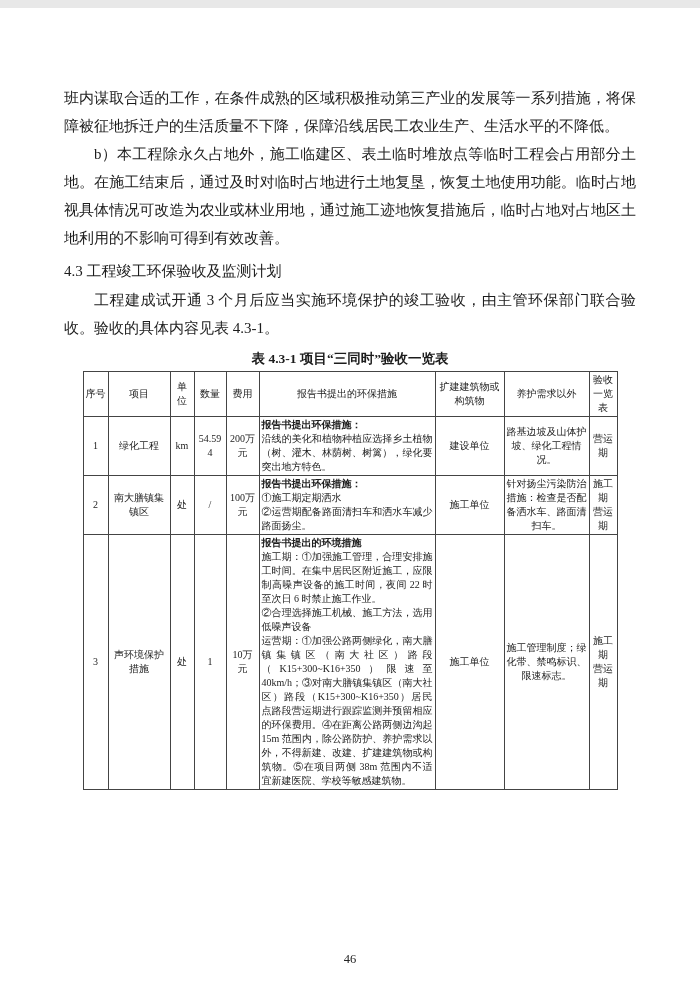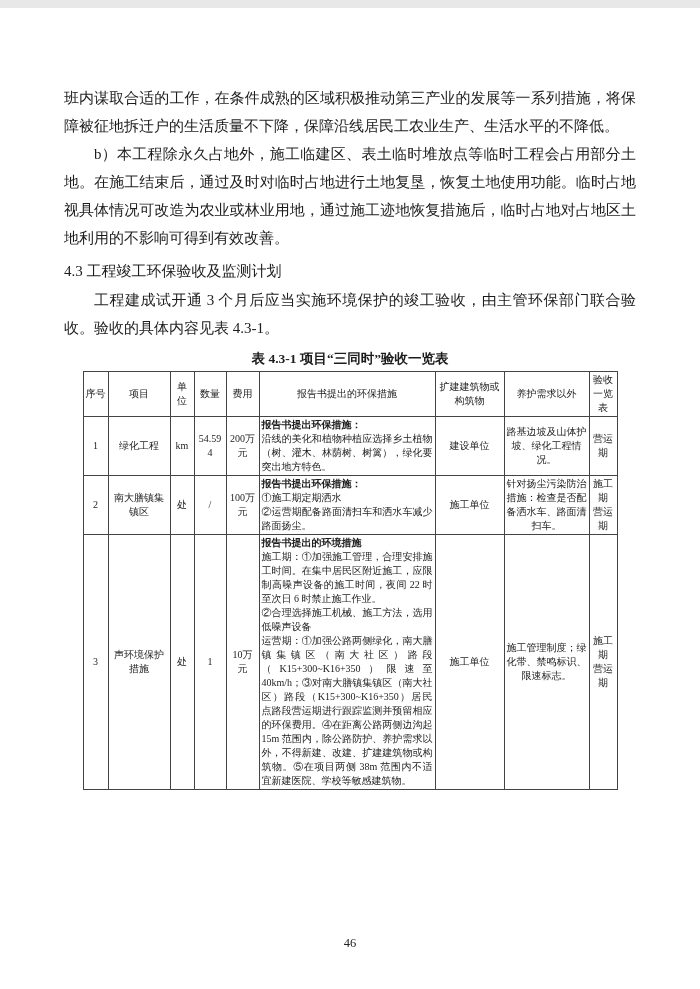--- a/index.html
+++ b/index.html
@@ -23,21 +23,21 @@
   table.acc td,table.acc th{
     border:1px solid #444;padding:1px 2px;vertical-align:middle;
     font-weight:normal;overflow:hidden;
   }
   th.c,td.c{text-align:center;}
   td.measures{text-align:justify;vertical-align:middle;padding:1px 4px;}
   .measures-title{font-weight:bold;display:block;}
   .preline{white-space:pre-line;}
   td.breaknum{word-break:break-all;}
   .page-number{
-    position:absolute;left:0;right:0;bottom:46px;
+    position:absolute;left:0;right:0;bottom:30px;
     text-align:center;font-size:12.5px;color:#222;
   }
   col.w-no{width:25px;} col.w-item{width:62px;} col.w-unit{width:24px;}
   col.w-qty{width:32px;} col.w-cost{width:33px;} col.w-meas{width:176px;}
   col.w-impl{width:69px;} col.w-acc{width:85px;} col.w-time{width:28px;}
 </style>
 </head>
 <body>
 
 <div class="page">

